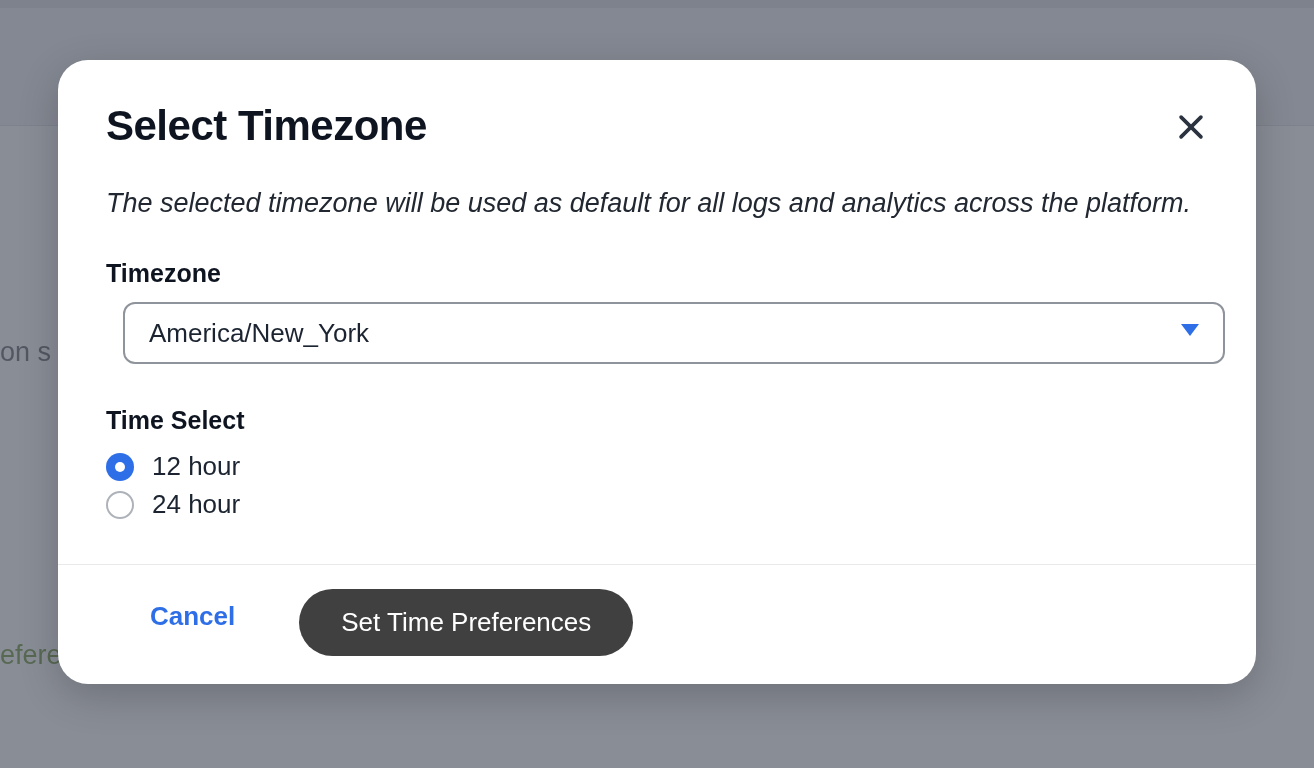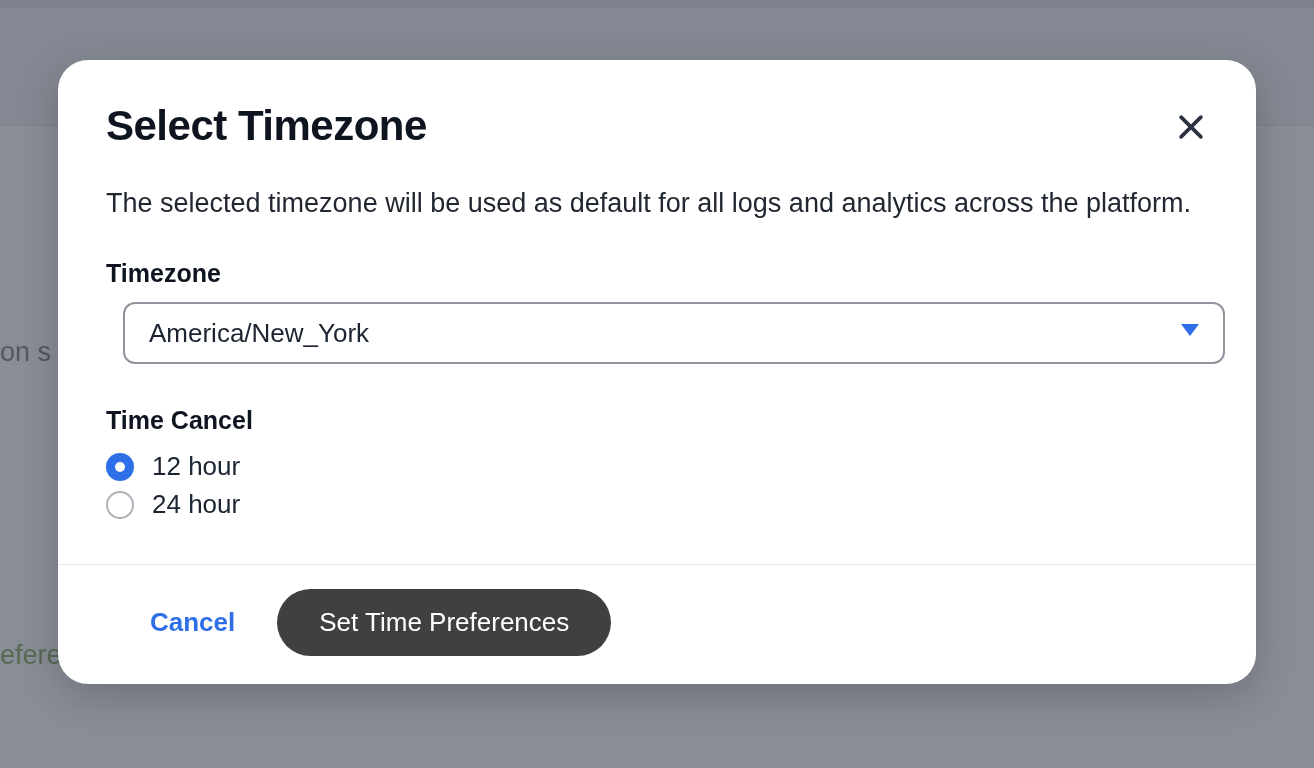--- a/index.html
+++ b/index.html
@@ -66,20 +66,21 @@
   }
   .close-btn svg { display: block; }
   .dialog-body {
     padding: 34px 48px 44px 48px;
   }
   .description {
     font-size: 27px;
     line-height: 1.45;
     color: #222831;
     margin-bottom: 36px;
+    font-style: italic;
   }
   .field-label {
     font-size: 25px;
     font-weight: 700;
     color: #0e1521;
     margin-bottom: 14px;
     display: block;
   }
   .select-wrap {
     position: relative;
@@ -135,22 +136,22 @@
     border: 2.5px solid #aeb2b9;
   }
   .radio-label {
     font-size: 26px;
     color: #1b2430;
   }
   .dialog-footer {
     border-top: 1px solid #e8e9eb;
     padding: 24px 48px 28px 48px;
     display: flex;
-    align-items: center;
-    gap: 42px;
+    align-items: flex-start;
+    gap: 64px;
   }
   .btn-text {
     background: none; border: none;
     color: #2e6fe8;
     font-size: 26px;
     font-weight: 700;
     cursor: pointer;
     padding: 12px 0;
     margin-left: 44px;
   }
@@ -196,21 +197,21 @@
         <select class="select">
           <option>America/New_York</option>
         </select>
         <span class="select-caret">
           <svg width="18" height="14" viewBox="0 0 18 14" fill="currentColor">
             <polygon points="0,0 18,0 9,12"></polygon>
           </svg>
         </span>
       </div>
 
-      <span class="field-label">Time Cancel</span>
+      <span class="field-label">Time Select</span>
       <div class="radio-group" role="radiogroup">
 
         <label class="radio-row">
           <span class="radio-outer checked" role="radio" aria-checked="true">
             <span class="radio-inner"></span>
           </span>
           <span class="radio-label">12 hour</span>
         </label>
 
         <label class="radio-row">

